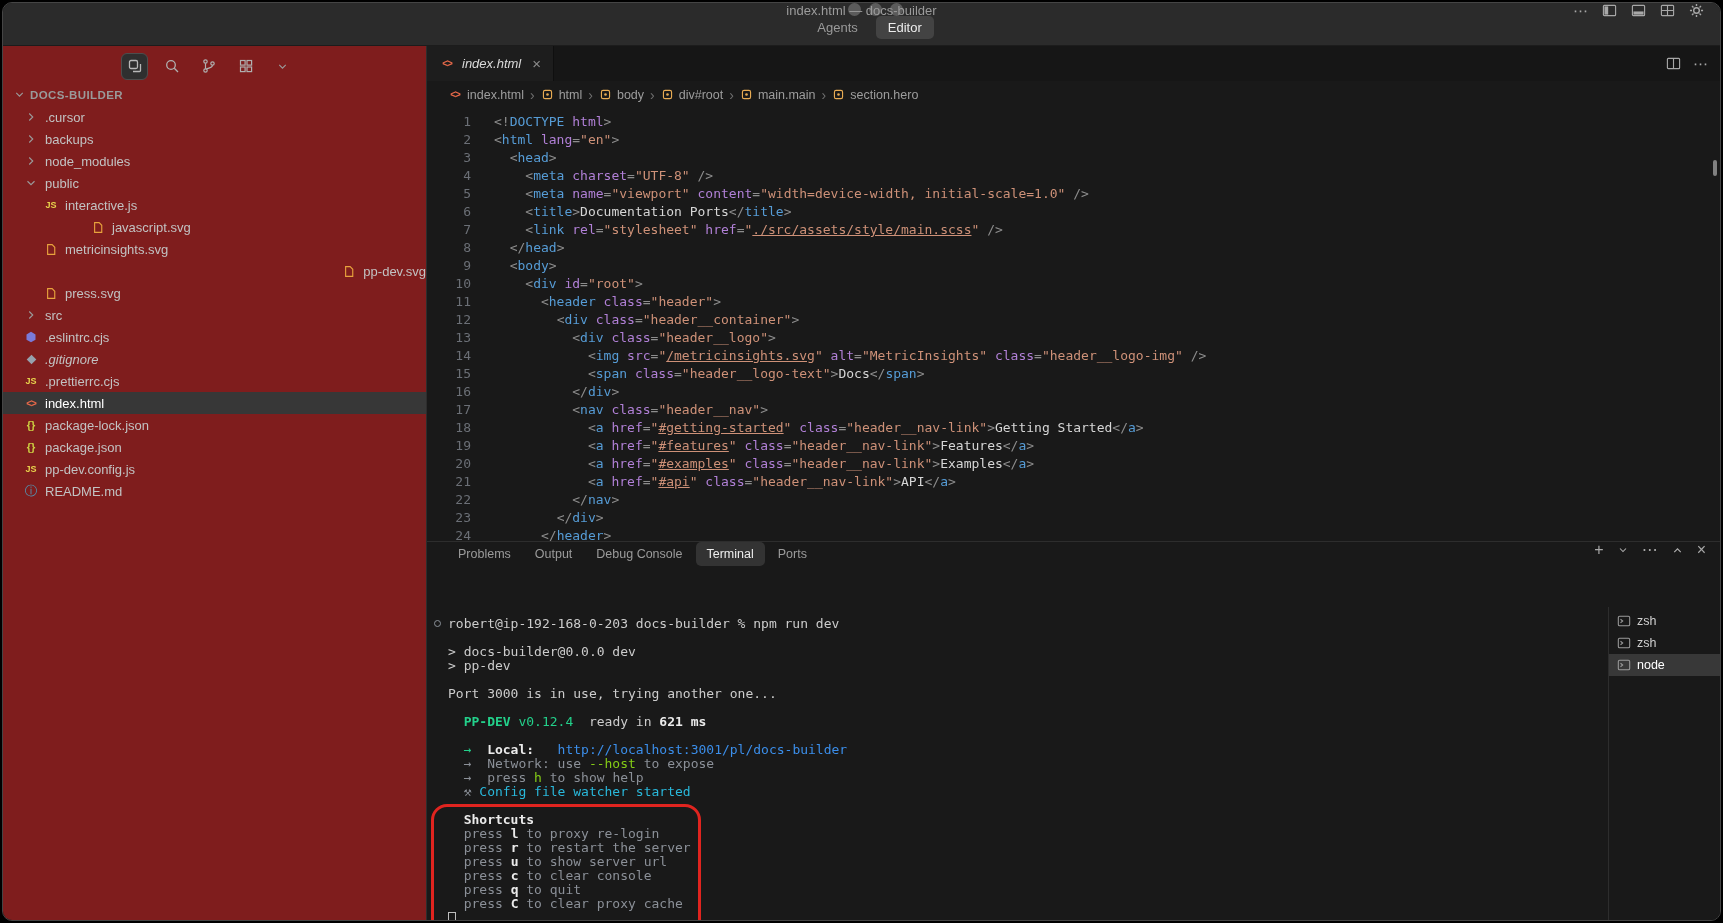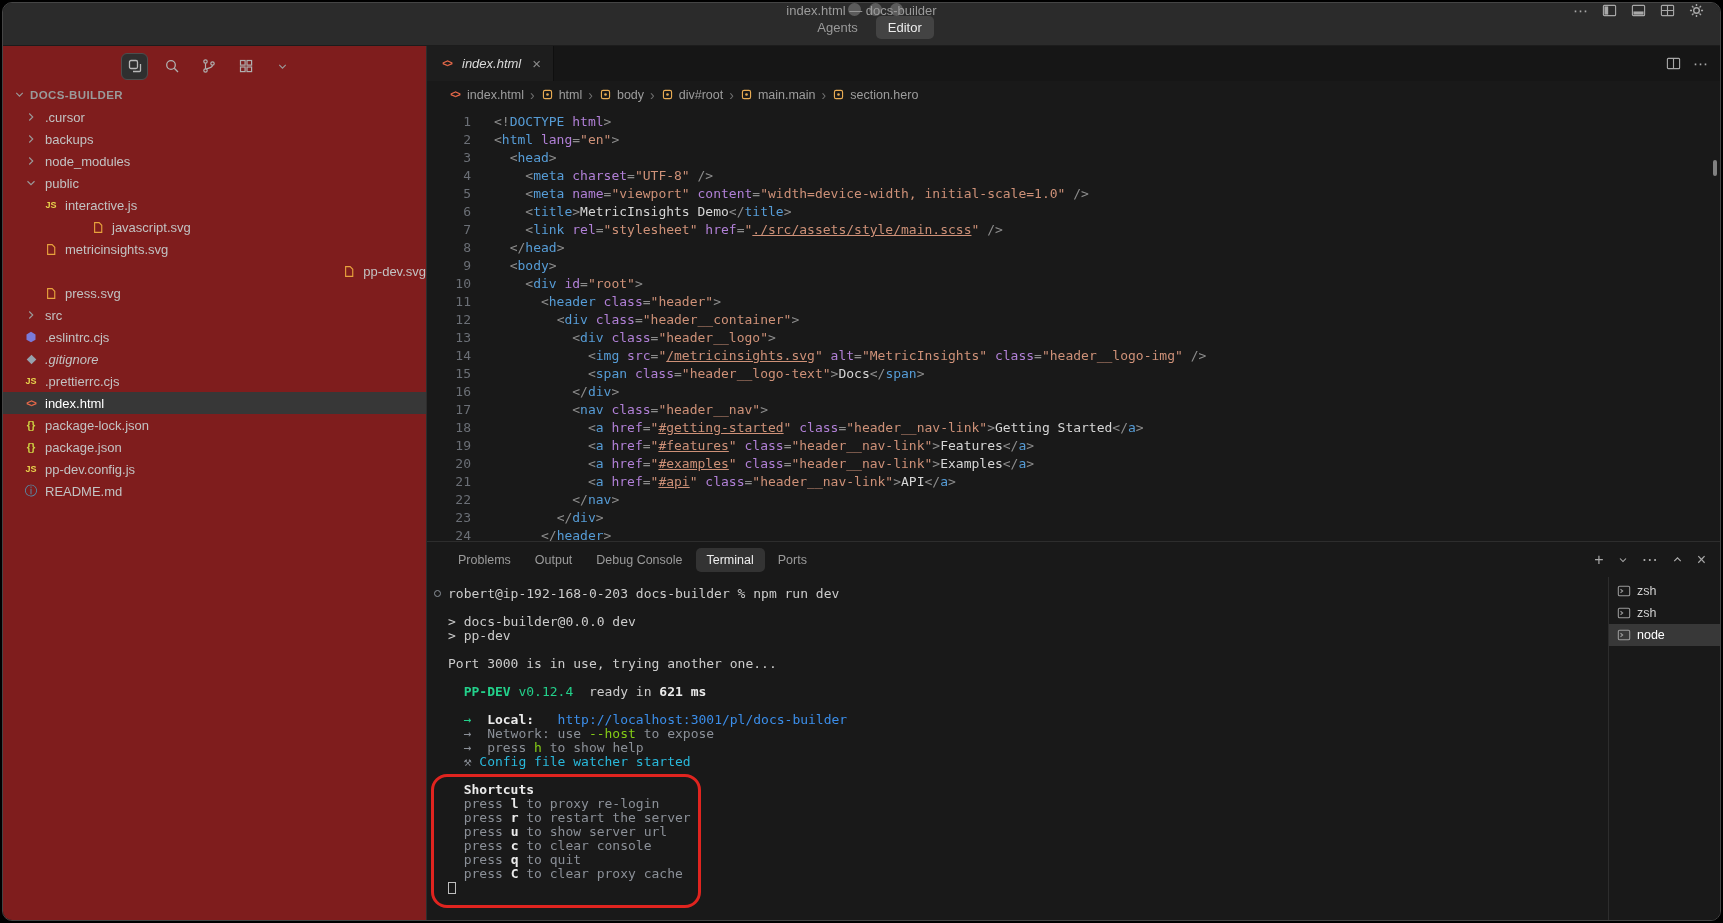--- a/index.html
+++ b/index.html
@@ -54,26 +54,26 @@
   .tk-p{color:#8d8d8d}
   .tk-t{color:var(--tag)}
   .tk-a{color:var(--attr)}
   .tk-s{color:var(--str)}
   .tk-u{color:var(--str);text-decoration:underline;}
   .tk-x{color:#d6d6d6}
   .scroll-thumb{position:absolute;right:3px;top:52px;width:4px;height:16px;background:#9a9a9a;border-radius:2px;opacity:.8;}
 
   
   .panel{height:378px;min-height:378px;border-top:1px solid #2d2d2d;display:flex;flex-direction:column;background:#191919;}
-  .panel-header{height:35px;min-height:35px;display:flex;align-items:center;padding:0 14px 0 20px;position:relative;}
+  .panel-header{height:35px;min-height:35px;display:flex;align-items:flex-start;padding:0 14px 0 20px;position:relative;}
   .p-tab{font-size:12.5px;color:#9b9b9b;padding:5px 11px;border-radius:5px;margin-right:2px;cursor:default;}
   .p-tab.active{color:#ededed;background:#333333;}
   .panel-actions{position:absolute;right:14px;display:flex;align-items:center;gap:13px;color:#b0b0b0;}
   .panel-actions .glyph{font-size:16px;}
-  .panel-body{flex:1;display:flex;min-height:0;}
+  .panel-body{flex:1;display:flex;min-height:0;margin-top:30px;}
   .terminal{flex:1;position:relative;font-family:"DejaVu Sans Mono","DejaVu Sans","Liberation Mono",monospace;font-size:13px;line-height:14px;padding:10px 0 0 21px;color:#cccccc;}
   .t-line{height:14px;white-space:pre;position:relative;}
   .cmd-dot{position:absolute;left:-14px;top:3px;width:7px;height:7px;border:1px solid #8a9199;border-radius:50%;box-sizing:border-box;}
   .tl-d{color:#cccccc}
   .tl-m{color:#8b9098}
   .tl-b{color:#ebebeb;font-weight:700}
   .tl-g{color:var(--green)}
   .tl-gb{color:var(--green);font-weight:700}
   .tl-u{color:var(--url)}
   .tl-c{color:var(--cyan)}
@@ -401,21 +401,21 @@
             </span>
           </div>
 
         <div class="code">
           <div id="code-lines">
               <div class="code-row"><span class="ln">1</span><span class="code-text"><span class="tk-p">&lt;!</span><span class="tk-t">DOCTYPE</span><span class="tk-x"> </span><span class="tk-a">html</span><span class="tk-p">&gt;</span></span></div>
               <div class="code-row"><span class="ln">2</span><span class="code-text"><span class="tk-p">&lt;</span><span class="tk-t">html</span><span class="tk-x"> </span><span class="tk-a">lang</span><span class="tk-p">=</span><span class="tk-s">"en"</span><span class="tk-p">&gt;</span></span></div>
               <div class="code-row"><span class="ln">3</span><span class="code-text"><span class="tk-x">  </span><span class="tk-p">&lt;</span><span class="tk-t">head</span><span class="tk-p">&gt;</span></span></div>
               <div class="code-row"><span class="ln">4</span><span class="code-text"><span class="tk-x">    </span><span class="tk-p">&lt;</span><span class="tk-t">meta</span><span class="tk-x"> </span><span class="tk-a">charset</span><span class="tk-p">=</span><span class="tk-s">"UTF-8"</span><span class="tk-x"> </span><span class="tk-p">/&gt;</span></span></div>
               <div class="code-row"><span class="ln">5</span><span class="code-text"><span class="tk-x">    </span><span class="tk-p">&lt;</span><span class="tk-t">meta</span><span class="tk-x"> </span><span class="tk-a">name</span><span class="tk-p">=</span><span class="tk-s">"viewport"</span><span class="tk-x"> </span><span class="tk-a">content</span><span class="tk-p">=</span><span class="tk-s">"width=device-width, initial-scale=1.0"</span><span class="tk-x"> </span><span class="tk-p">/&gt;</span></span></div>
-              <div class="code-row"><span class="ln">6</span><span class="code-text"><span class="tk-x">    </span><span class="tk-p">&lt;</span><span class="tk-t">title</span><span class="tk-p">&gt;</span><span class="tk-x">MetricInsights Demo</span><span class="tk-p">&lt;/</span><span class="tk-t">title</span><span class="tk-p">&gt;</span></span></div>
+              <div class="code-row"><span class="ln">6</span><span class="code-text"><span class="tk-x">    </span><span class="tk-p">&lt;</span><span class="tk-t">title</span><span class="tk-p">&gt;</span><span class="tk-x">Documentation Ports</span><span class="tk-p">&lt;/</span><span class="tk-t">title</span><span class="tk-p">&gt;</span></span></div>
               <div class="code-row"><span class="ln">7</span><span class="code-text"><span class="tk-x">    </span><span class="tk-p">&lt;</span><span class="tk-t">link</span><span class="tk-x"> </span><span class="tk-a">rel</span><span class="tk-p">=</span><span class="tk-s">"stylesheet"</span><span class="tk-x"> </span><span class="tk-a">href</span><span class="tk-p">=</span><span class="tk-s">"</span><span class="tk-u">./src/assets/style/main.scss</span><span class="tk-s">"</span><span class="tk-x"> </span><span class="tk-p">/&gt;</span></span></div>
               <div class="code-row"><span class="ln">8</span><span class="code-text"><span class="tk-x">  </span><span class="tk-p">&lt;/</span><span class="tk-t">head</span><span class="tk-p">&gt;</span></span></div>
               <div class="code-row"><span class="ln">9</span><span class="code-text"><span class="tk-x">  </span><span class="tk-p">&lt;</span><span class="tk-t">body</span><span class="tk-p">&gt;</span></span></div>
               <div class="code-row"><span class="ln">10</span><span class="code-text"><span class="tk-x">    </span><span class="tk-p">&lt;</span><span class="tk-t">div</span><span class="tk-x"> </span><span class="tk-a">id</span><span class="tk-p">=</span><span class="tk-s">"root"</span><span class="tk-p">&gt;</span></span></div>
               <div class="code-row"><span class="ln">11</span><span class="code-text"><span class="tk-x">      </span><span class="tk-p">&lt;</span><span class="tk-t">header</span><span class="tk-x"> </span><span class="tk-a">class</span><span class="tk-p">=</span><span class="tk-s">"header"</span><span class="tk-p">&gt;</span></span></div>
               <div class="code-row"><span class="ln">12</span><span class="code-text"><span class="tk-x">        </span><span class="tk-p">&lt;</span><span class="tk-t">div</span><span class="tk-x"> </span><span class="tk-a">class</span><span class="tk-p">=</span><span class="tk-s">"header__container"</span><span class="tk-p">&gt;</span></span></div>
               <div class="code-row"><span class="ln">13</span><span class="code-text"><span class="tk-x">          </span><span class="tk-p">&lt;</span><span class="tk-t">div</span><span class="tk-x"> </span><span class="tk-a">class</span><span class="tk-p">=</span><span class="tk-s">"header__logo"</span><span class="tk-p">&gt;</span></span></div>
               <div class="code-row"><span class="ln">14</span><span class="code-text"><span class="tk-x">            </span><span class="tk-p">&lt;</span><span class="tk-t">img</span><span class="tk-x"> </span><span class="tk-a">src</span><span class="tk-p">=</span><span class="tk-s">"</span><span class="tk-u">/metricinsights.svg</span><span class="tk-s">"</span><span class="tk-x"> </span><span class="tk-a">alt</span><span class="tk-p">=</span><span class="tk-s">"MetricInsights"</span><span class="tk-x"> </span><span class="tk-a">class</span><span class="tk-p">=</span><span class="tk-s">"header__logo-img"</span><span class="tk-x"> </span><span class="tk-p">/&gt;</span></span></div>
               <div class="code-row"><span class="ln">15</span><span class="code-text"><span class="tk-x">            </span><span class="tk-p">&lt;</span><span class="tk-t">span</span><span class="tk-x"> </span><span class="tk-a">class</span><span class="tk-p">=</span><span class="tk-s">"header__logo-text"</span><span class="tk-p">&gt;</span><span class="tk-x">Docs</span><span class="tk-p">&lt;/</span><span class="tk-t">span</span><span class="tk-p">&gt;</span></span></div>
               <div class="code-row"><span class="ln">16</span><span class="code-text"><span class="tk-x">          </span><span class="tk-p">&lt;/</span><span class="tk-t">div</span><span class="tk-p">&gt;</span></span></div>

